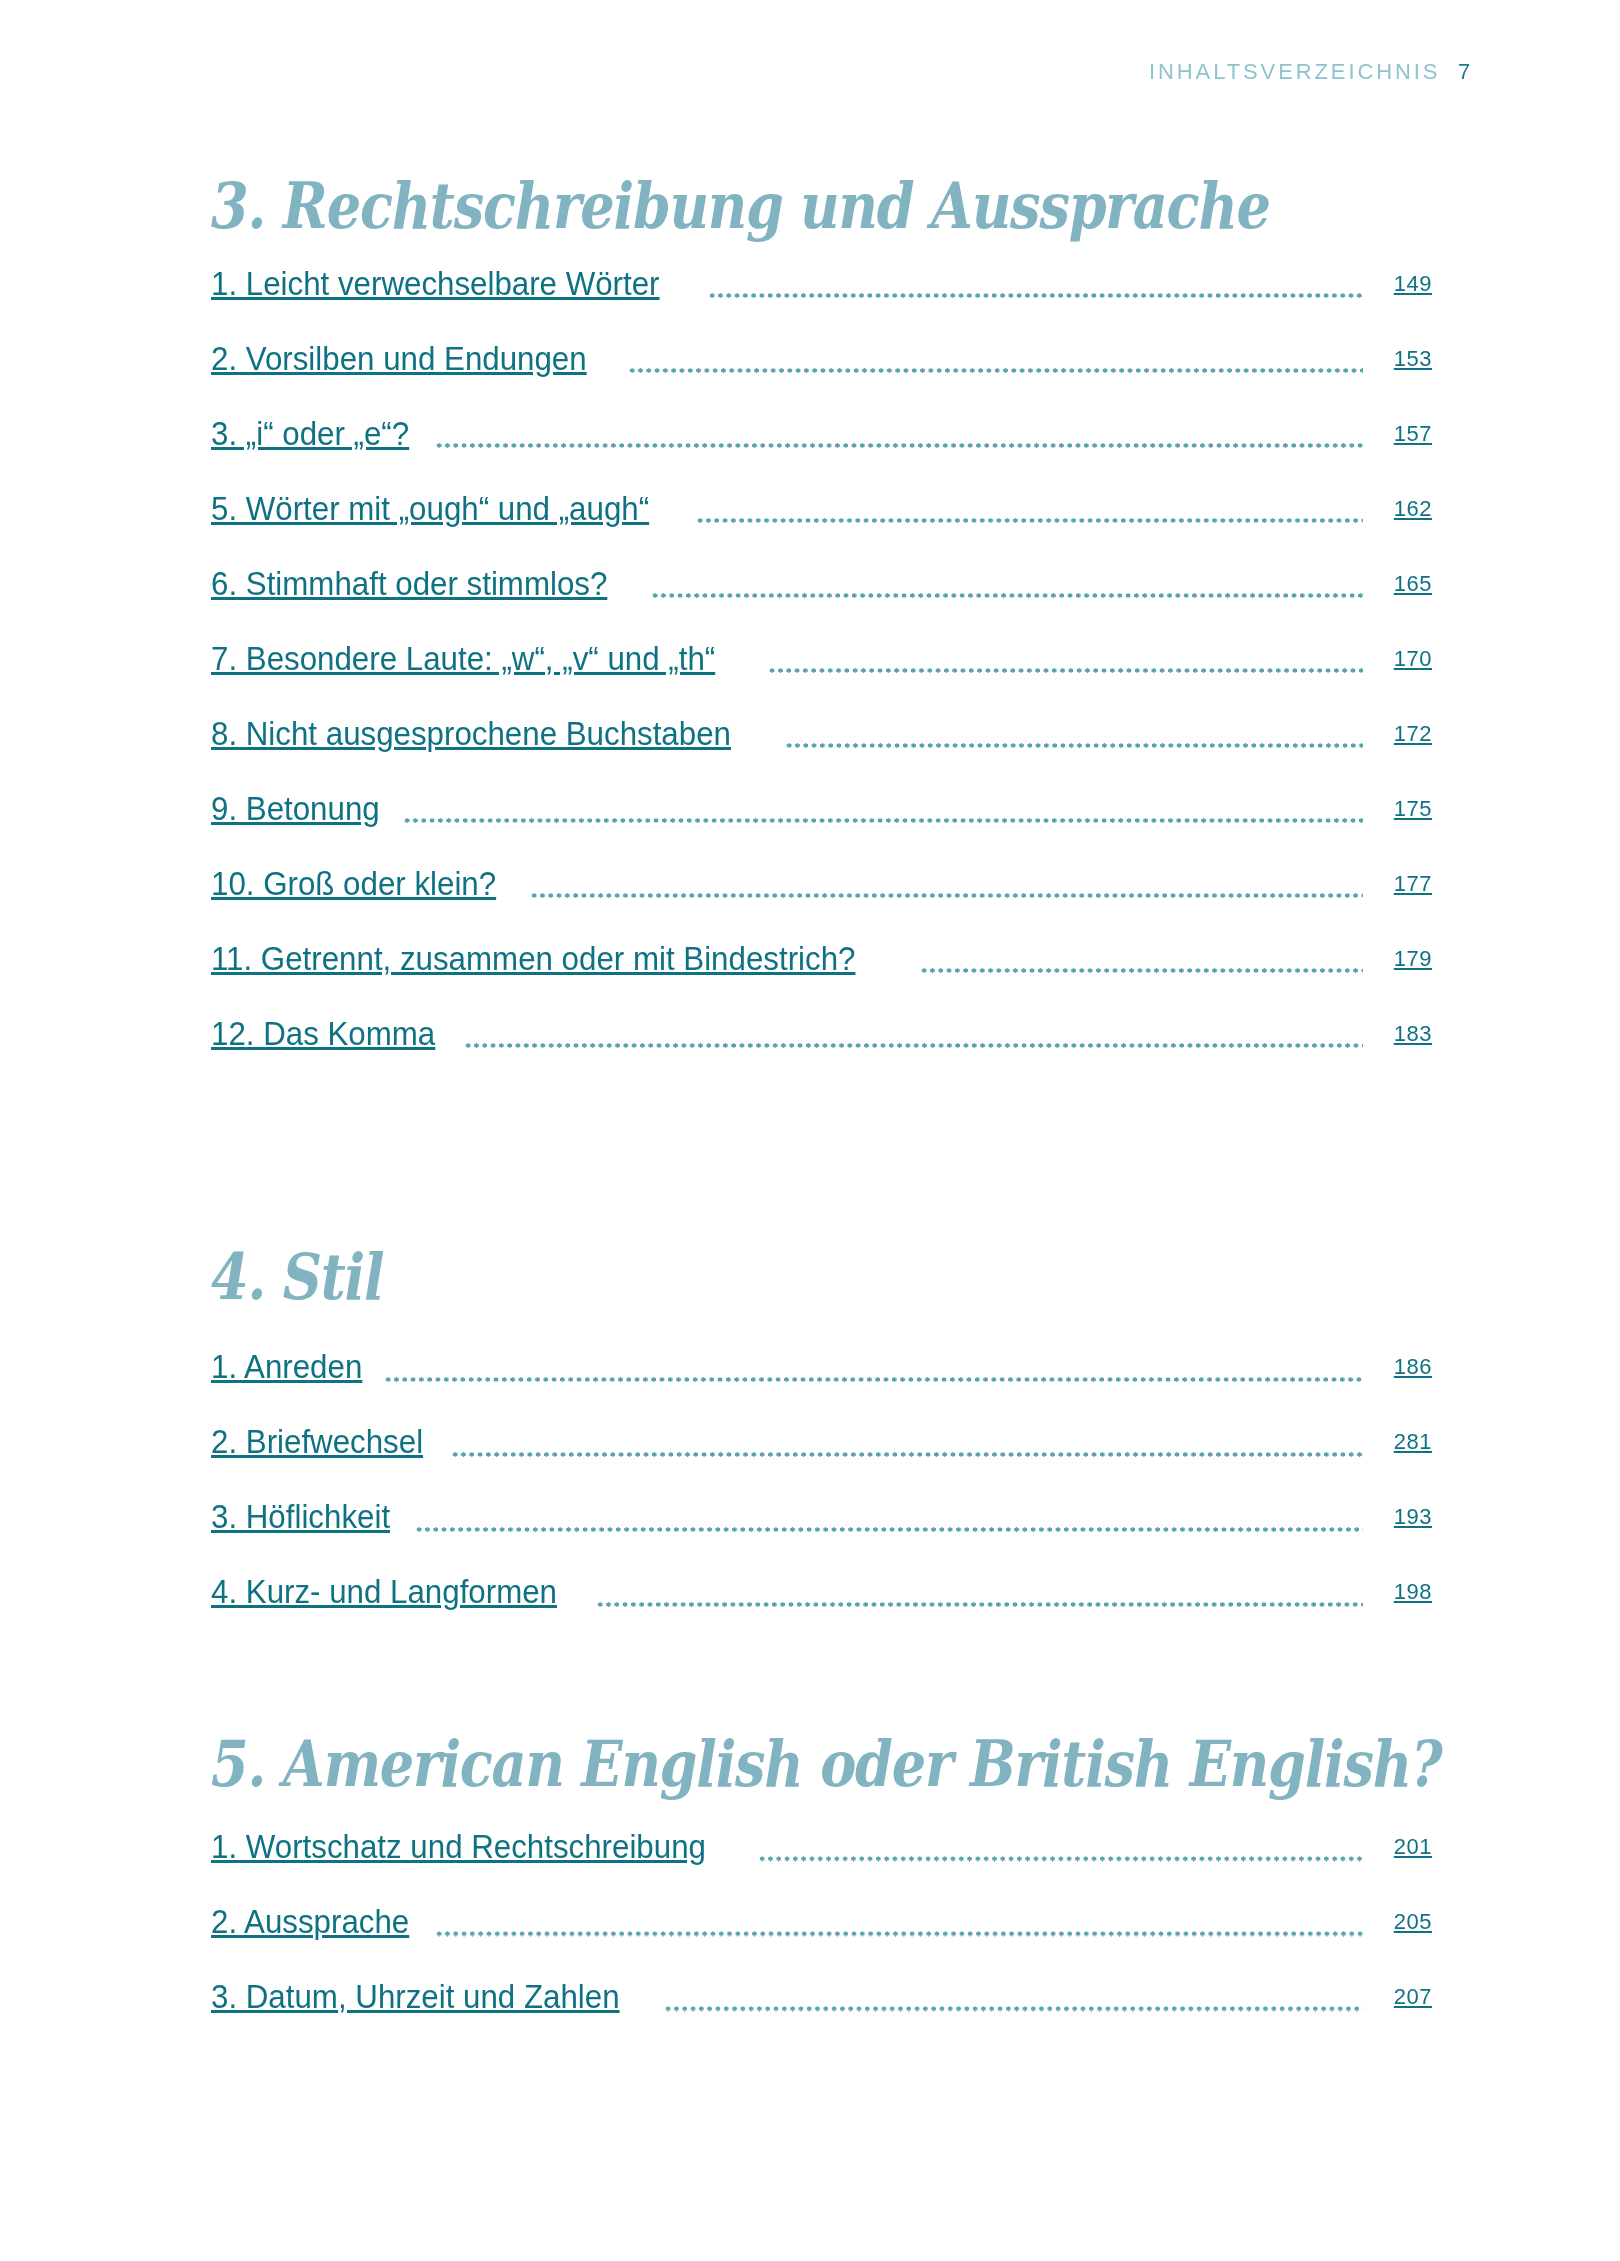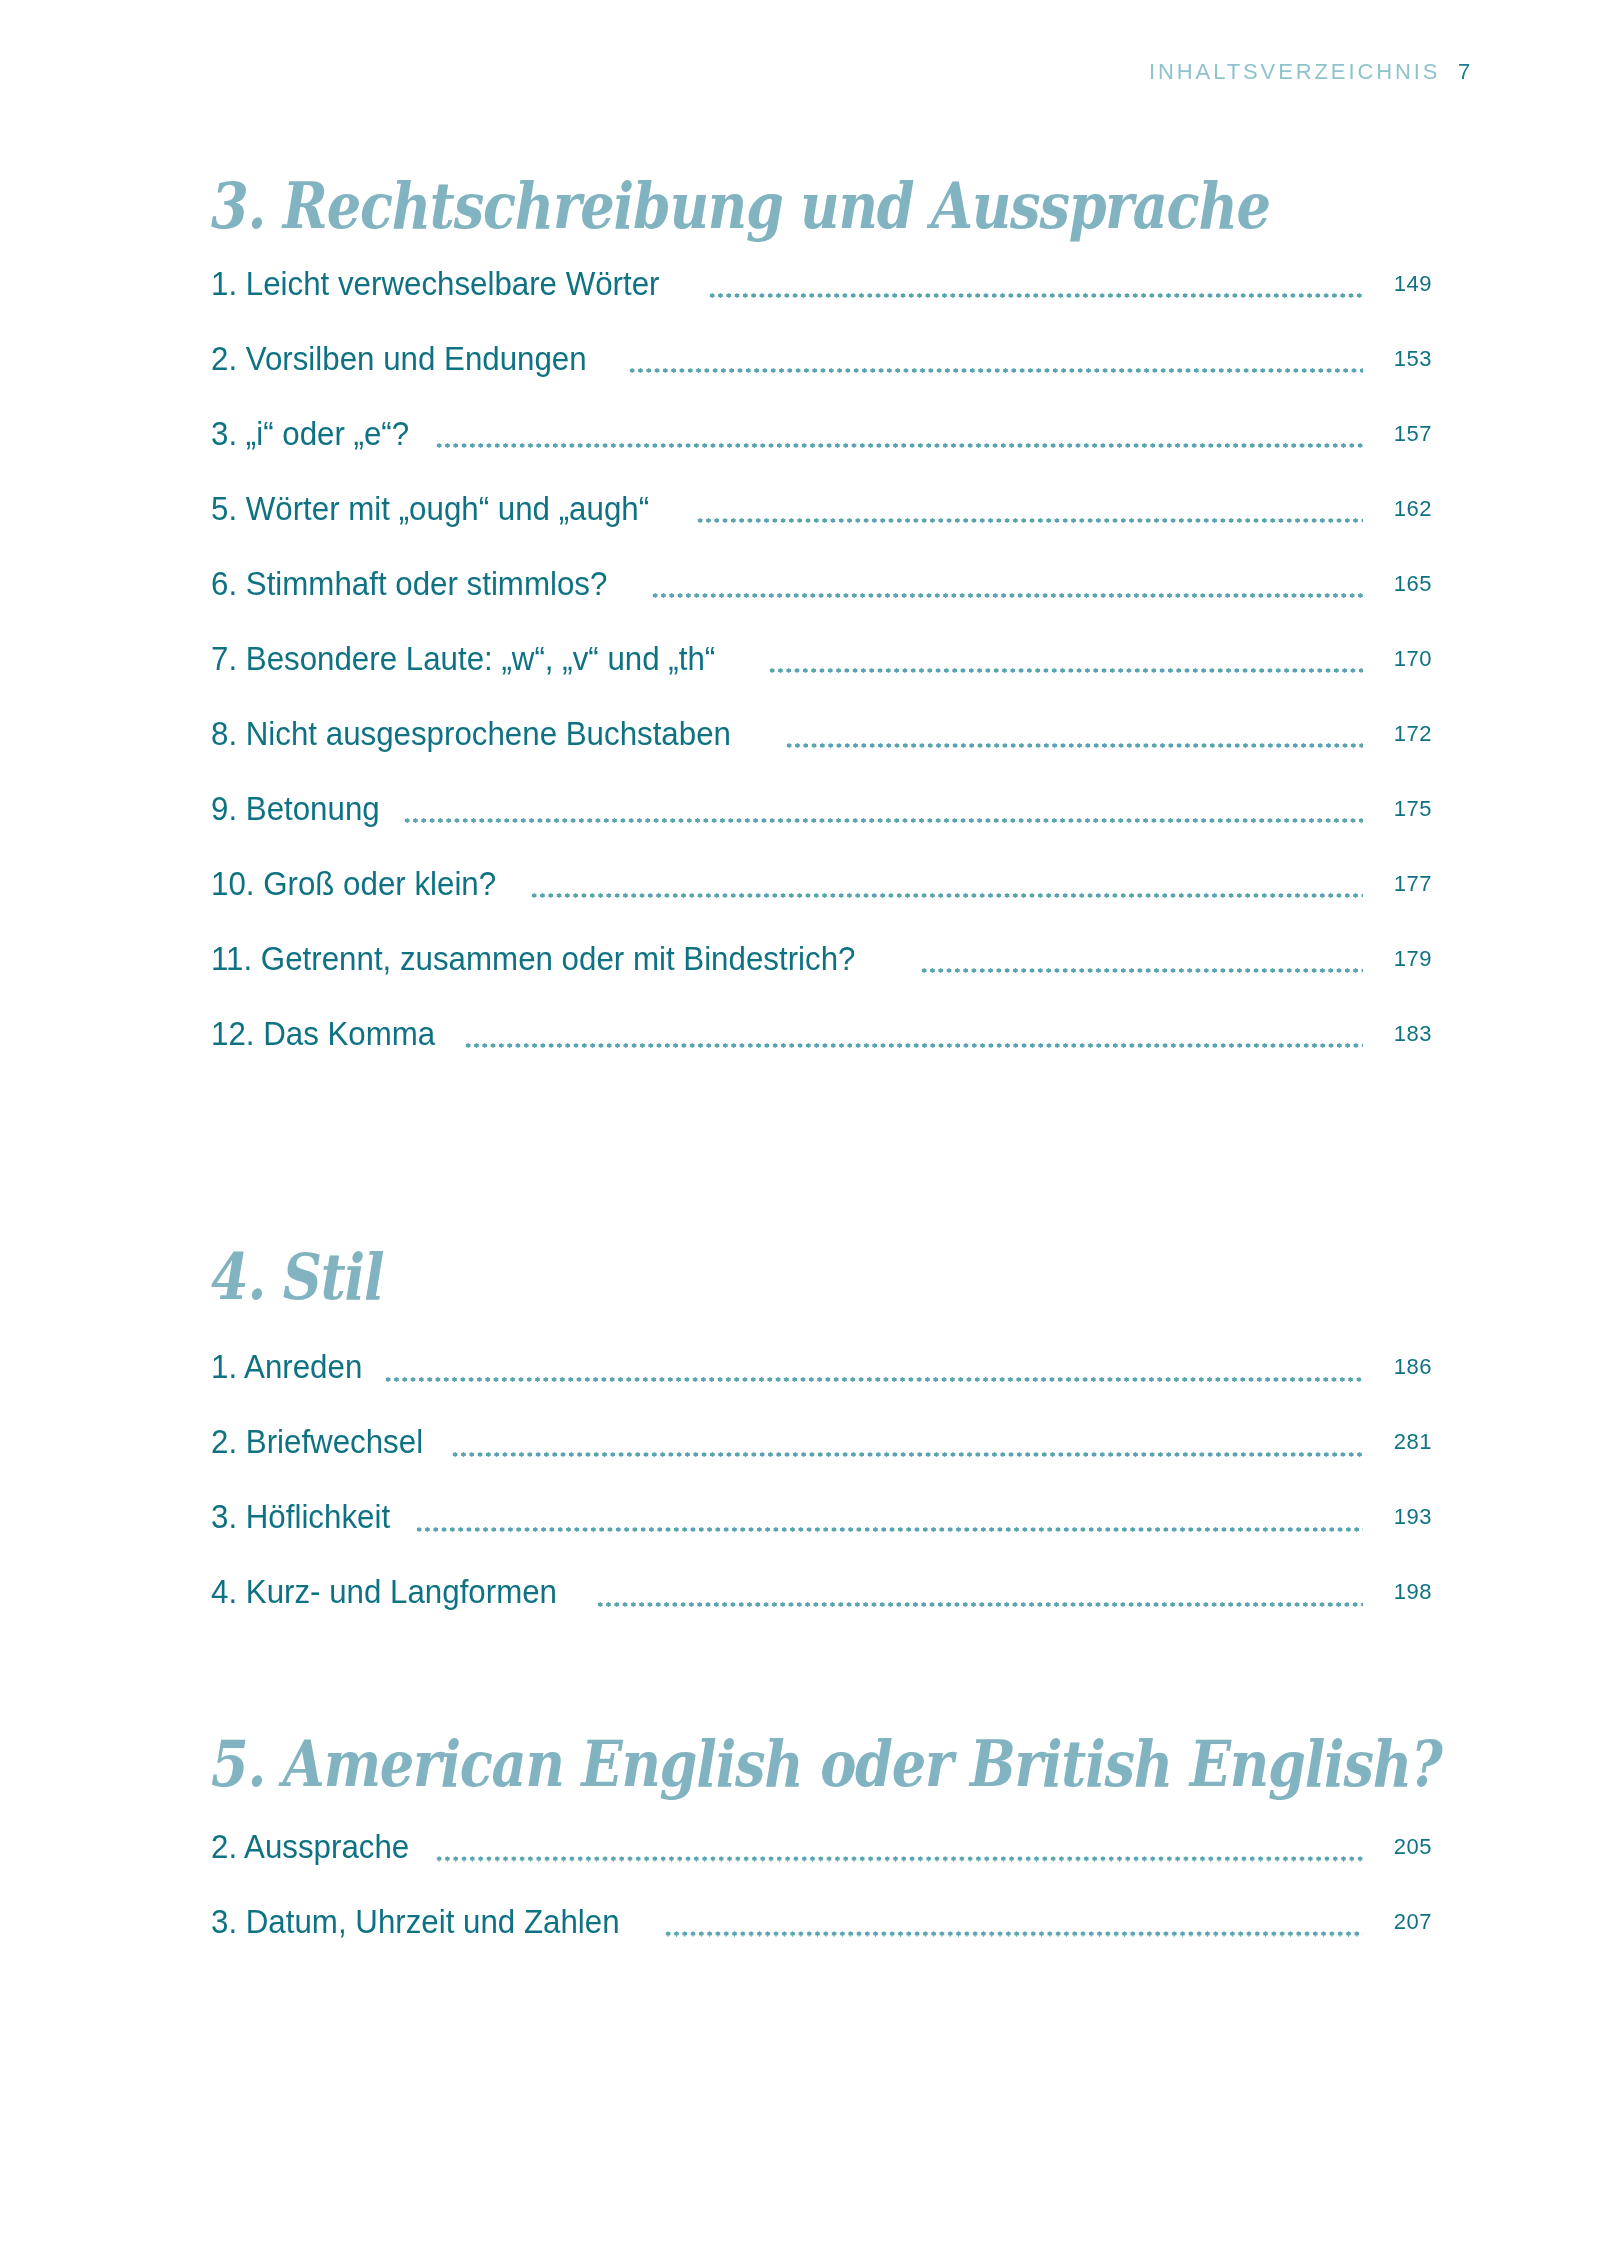--- a/index.html
+++ b/index.html
@@ -66,20 +66,21 @@
   }
   .toc-row {
     display: flex;
     align-items: flex-start;
     height: 75px;
     line-height: 75px;
     font-size: 34px;
     color: #0f7283;
     white-space: nowrap;
     cursor: pointer;
+    text-decoration: underline;
   }
   .toc-label {
     flex: 0 0 auto;
     transform: scaleX(0.92);
     transform-origin: left center;
     padding-right: 0;
   }
   .toc-leader {
     flex: 1 1 auto;
     height: 5.4px;
@@ -192,20 +193,25 @@
         <span class="toc-leader"></span>
         <span class="toc-page">198</span>
       </li>
   </ul>
 </section>
 
 <section class="chapter" style="top:1719px;">
   <h2 class="chapter-title">5. American English oder British English?</h2>
   <ul class="toc-list" style="margin-top:0px;">
     <li class="toc-row">
+        <span class="toc-label">1. Wortschatz und Rechtschreibung</span>
+        <span class="toc-leader"></span>
+        <span class="toc-page">201</span>
+      </li>
+    <li class="toc-row">
         <span class="toc-label">2. Aussprache</span>
         <span class="toc-leader"></span>
         <span class="toc-page">205</span>
       </li>
     <li class="toc-row">
         <span class="toc-label">3. Datum, Uhrzeit und Zahlen</span>
         <span class="toc-leader"></span>
         <span class="toc-page">207</span>
       </li>
   </ul>

